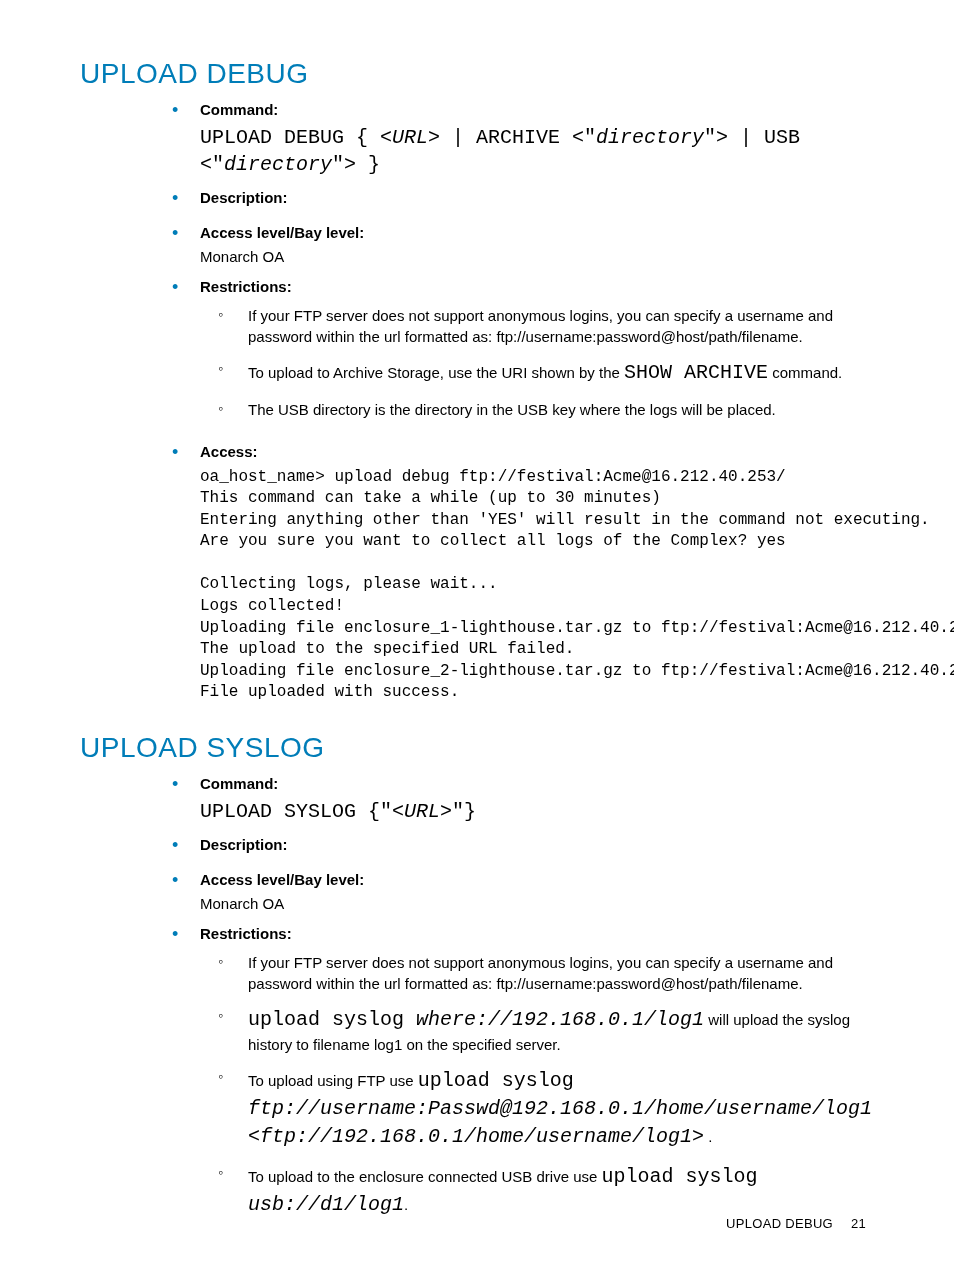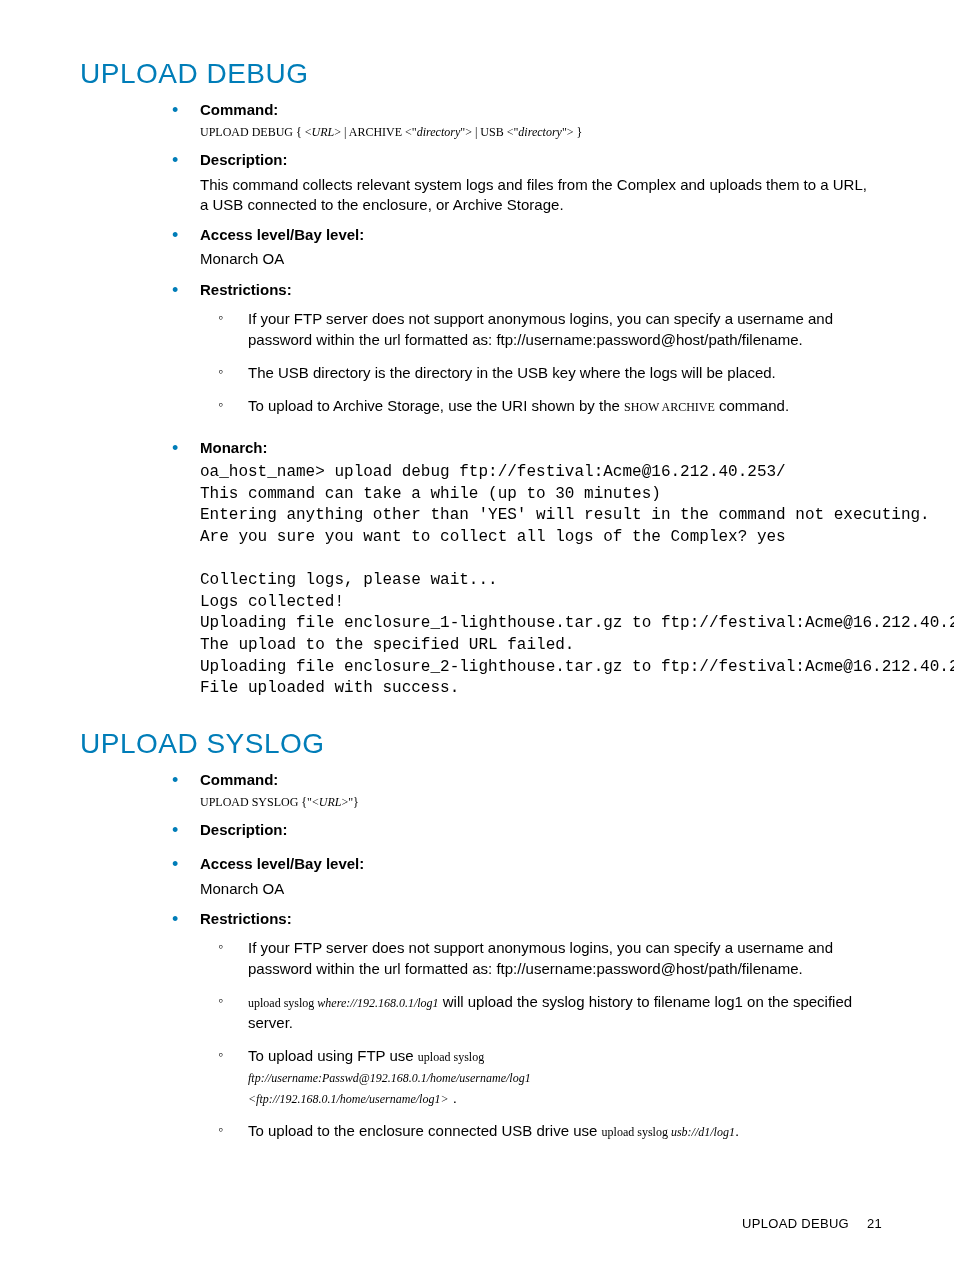--- a/index.html
+++ b/index.html
@@ -50,22 +50,22 @@
   ul.bulleted > li > .label {
     font-weight: 700;
     display: block;
     margin-bottom: 4px;
   }
   .body-text {
     display: block;
     margin-top: 2px;
   }
   .cmd {
-    font-family: Liberation Serif, serif;
-    font-size: 12px;
+    font-family: Liberation Mono, monospace;
+    font-size: 20px;
     white-space: pre-wrap;
   }
   ul.sub {
     list-style: none;
     padding: 0;
     margin: 8px 0 0 0;
   }
   ul.sub > li {
     position: relative;
     padding: 0 0 12px 48px;
@@ -82,57 +82,56 @@
   pre.example {
     font-family: "Courier New", monospace;
     font-size: 16px;
     line-height: 1.35;
     white-space: pre;
     margin: 4px 0 0 0;
   }
   .footer {
     position: absolute;
     bottom: 40px;
-    right: 72px;
+    right: 88px;
     font-size: 13px;
     letter-spacing: 0.3px;
   }
   .footer .pg { margin-left: 14px; }
   .section-gap { height: 18px; }
 </style>
 </head>
 <body>
 
 <div class="page">
 
   <h1 class="section-title">UPLOAD DEBUG</h1>
 
   <ul class="bulleted">
     <li>
       <span class="label">Command:</span>
       <span class="cmd body-text">UPLOAD DEBUG { &lt;<i>URL</i>&gt; | ARCHIVE &lt;"<i>directory</i>"&gt; | USB &lt;"<i>directory</i>"&gt; }</span>
     </li>
     <li>
       <span class="label">Description:</span>
-      <span class="body-text">This command collects relevant system logs and files from the Complex and uploads them to a URL, a USB connected to the enclosure, or Archive Storage.</span>
     </li>
     <li>
       <span class="label">Access level/Bay level:</span>
       <span class="body-text">Monarch OA</span>
     </li>
     <li>
       <span class="label">Restrictions:</span>
       <ul class="sub">
         <li>If your FTP server does not support anonymous logins, you can specify a username and password within the url formatted as: ftp://username:password@host/path/filename.</li>
+        <li>To upload to Archive Storage, use the URI shown by the <span class="cmd">SHOW ARCHIVE</span> command.</li>
         <li>The USB directory is the directory in the USB key where the logs will be placed.</li>
-        <li>To upload to Archive Storage, use the URI shown by the <span class="cmd">SHOW ARCHIVE</span> command.</li>
       </ul>
     </li>
     <li>
-      <span class="label">Monarch:</span>
+      <span class="label">Access:</span>
       <pre class="example">oa_host_name&gt; upload debug ftp://festival:Acme@16.212.40.253/
 This command can take a while (up to 30 minutes)
 Entering anything other than 'YES' will result in the command not executing.
 Are you sure you want to collect all logs of the Complex? yes
 
 Collecting logs, please wait...
 Logs collected!
 Uploading file enclosure_1-lighthouse.tar.gz to ftp://festival:Acme@16.212.40.253/ ...
 The upload to the specified URL failed.
 Uploading file enclosure_2-lighthouse.tar.gz to ftp://festival:Acme@16.212.40.253/ ...

